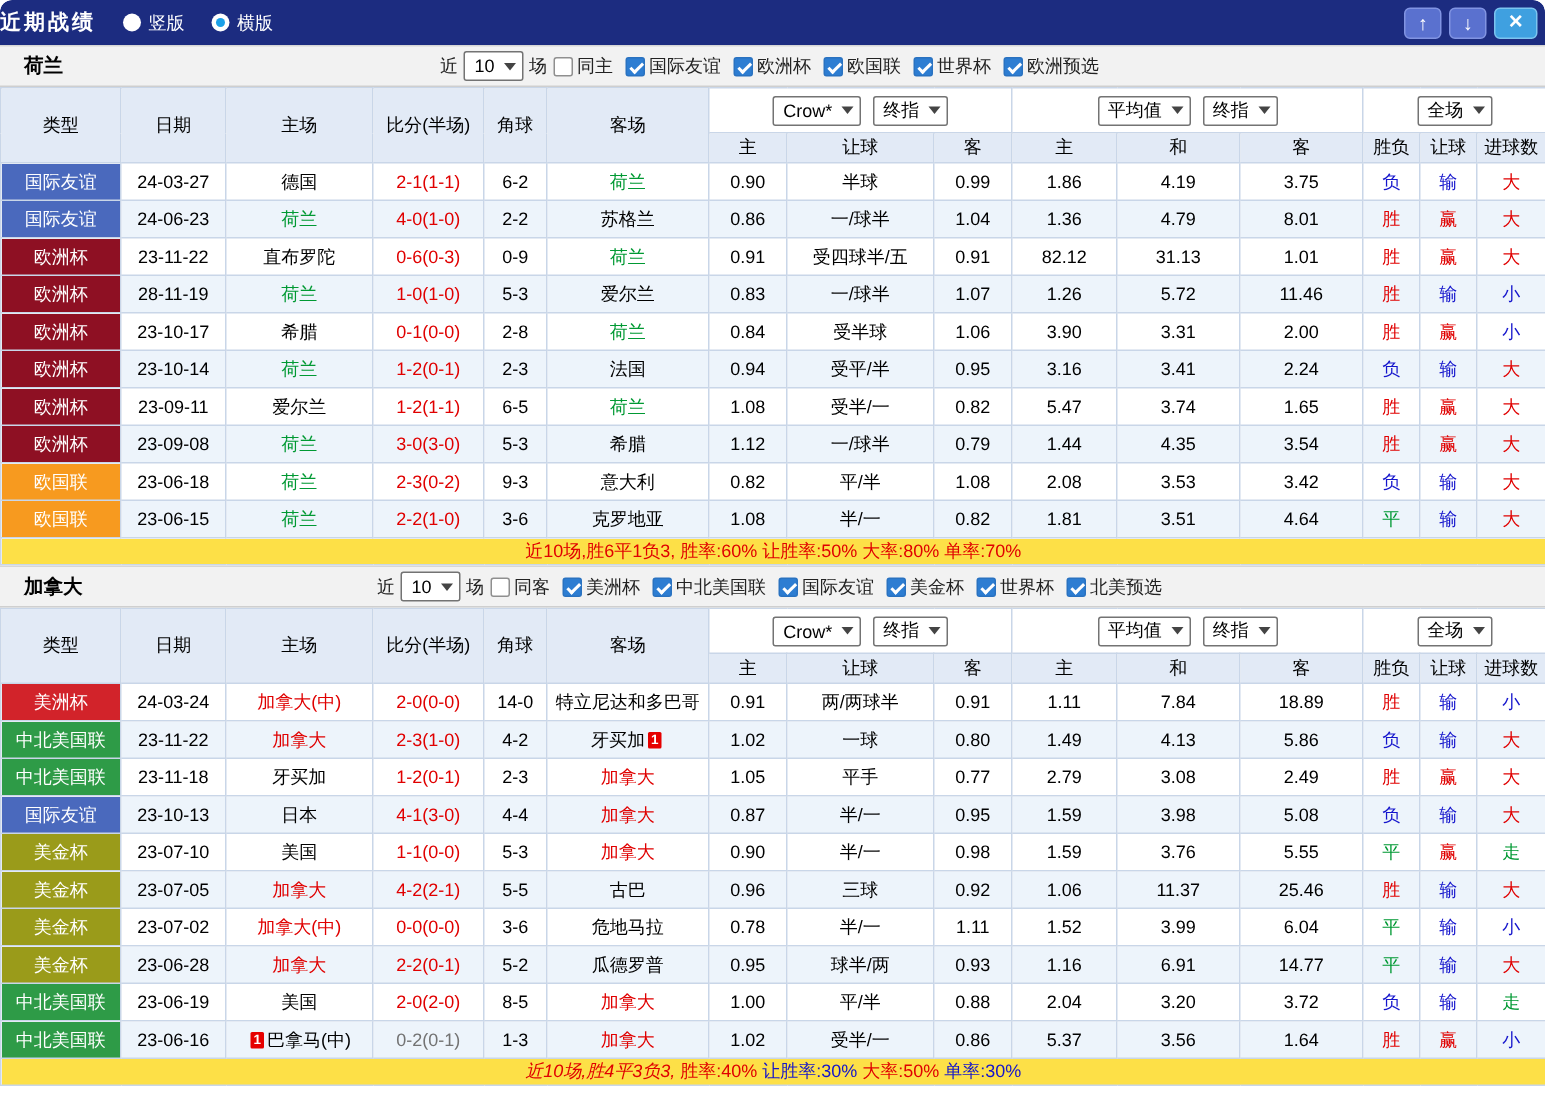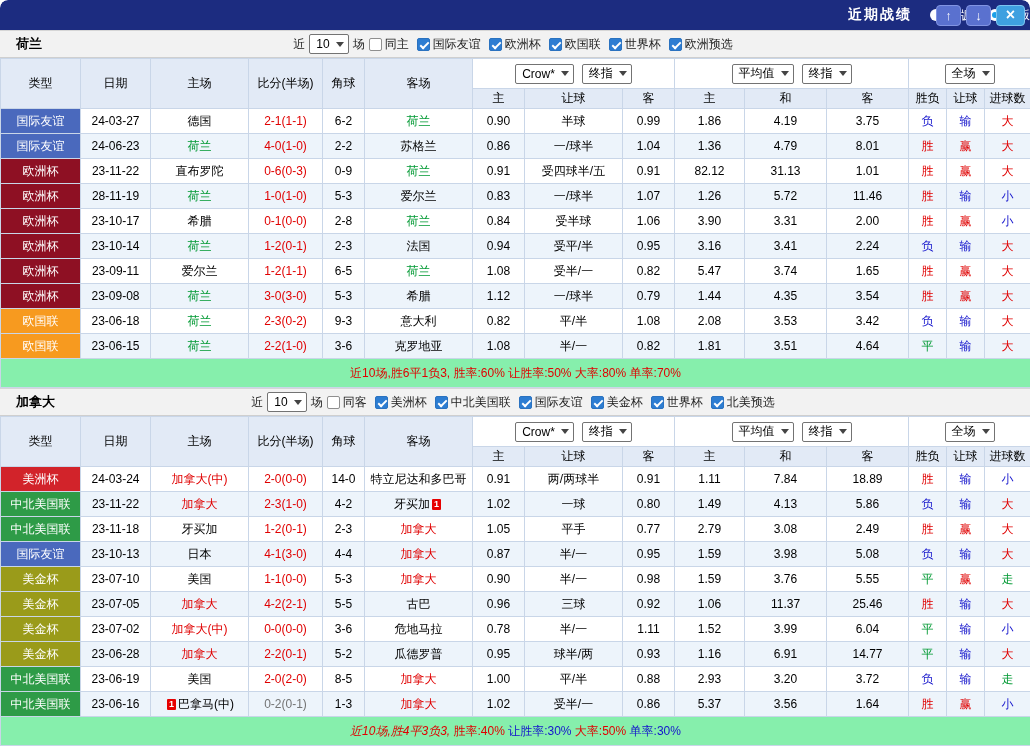--- a/index.html
+++ b/index.html
@@ -1,21 +1,21 @@
 <!DOCTYPE html>
 <html><head>
 <meta charset="utf-8">
 <style>
   * { box-sizing: border-box; margin:0; padding:0; }
   body { background:#ffffff; font-family:"Liberation Sans","DejaVu Sans",sans-serif; }
   .app { width:1030px; height:746px; background:#fff; border-radius:8px 8px 0 0; overflow:hidden; position:relative; }
 
   
   .titlebar { height:30px; background:#1c2c80; display:flex; align-items:center; padding:0 5px; position:relative; border-radius:8px 8px 0 0; }
-  .tb-center { position:absolute; left:0; right:0; top:0; bottom:0; display:flex; justify-content:flex-end; align-items:center; gap:18px; }
+  .tb-center { position:absolute; left:0; right:0; top:0; bottom:0; display:flex; justify-content:flex-start; align-items:center; gap:18px; }
   .tb-title { color:#fff; font-weight:bold; font-size:14px; letter-spacing:2px; }
   .tb-radio { display:flex; align-items:center; gap:5px; color:#fff; font-size:12px; cursor:pointer; }
   .radio-dot { width:12px; height:12px; border-radius:50%; background:#fff; position:relative; display:inline-block; }
   .radio-dot.on::after { content:""; position:absolute; left:3px; top:3px; width:6px; height:6px; border-radius:50%; background:#1ba0e8; }
   .tb-buttons { margin-left:auto; display:flex; align-items:center; gap:5px; position:relative; z-index:2; }
   .tb-btn { width:25px; height:21px; border-radius:4px; background:#5a71cf; border:1px solid #8194e2; color:#fff; font-size:13px; font-weight:bold; display:flex; align-items:center; justify-content:center; cursor:pointer; }
   .tb-btn.close { width:29px; background:#3fa0e0; border-color:#7cc4ef; font-size:16px; }
 
   
   .section-header { height:28px; background:#f2f2f2; border-top:1px solid #d6d6d6; border-bottom:1px solid #cfcfcf; display:flex; align-items:center; position:relative; font-size:12px; color:#222; }
@@ -31,21 +31,21 @@
 
   
   table.results { width:1030px; border-collapse:collapse; table-layout:fixed; font-size:12px; }
   .results th, .results td { border:1px solid #c9d6e8; text-align:center; padding:0 1px; overflow:hidden; white-space:nowrap; }
   .results thead th { background:#e2eaf6; font-weight:normal; color:#000; height:20px; }
   .results thead th.grp { background:#ffffff; height:30px; }
   .grp-inner { display:flex; justify-content:center; align-items:center; gap:8px; }
   .results tbody td { height:25px; color:#000; background:#fff; }
   .results tbody tr:nth-child(even) td { background:#edf4fb; }
   .results td.type-badge { color:#fff; padding:0; }
-  .results tr.summary td { height:29px; background:#86efac; font-size:12px; }
+  .results tr.summary td { height:18px; background:#fde047; font-size:12px; }
   .card { display:inline-block; background:#e60000; color:#fff; font-size:9px; line-height:11px; width:9px; height:11px; border-radius:1px; margin:0 2px; vertical-align:1px; font-weight:bold; text-align:center; }
 </style>
 </head>
 <body>
 
 <div class="app">
   <div class="titlebar">
     <div class="tb-center">
       <span class="tb-title">近期战绩</span>
       <span class="tb-radio">
@@ -578,21 +578,21 @@
           <tr>
             <td class="type-badge" style="background: rgb(46, 155, 71);">中北美国联</td>
             <td>23-06-19</td>
             <td><span>美国</span></td>
             <td style="color: rgb(224, 0, 0);">2-0(2-0)</td>
             <td>8-5</td>
             <td><span style="color: rgb(224, 0, 0);">加拿大</span></td>
             <td>1.00</td>
             <td>平/半</td>
             <td>0.88</td>
-            <td>2.93</td>
+            <td>2.04</td>
             <td>3.20</td>
             <td>3.72</td>
             <td style="color: rgb(20, 20, 204);">负</td>
             <td style="color: rgb(20, 20, 204);">输</td>
             <td style="color: rgb(0, 153, 51);">走</td>
           </tr>
           <tr>
             <td class="type-badge" style="background: rgb(46, 155, 71);">中北美国联</td>
             <td>23-06-16</td>
             <td><span class="card">1</span><span>巴拿马(中)</span></td>

